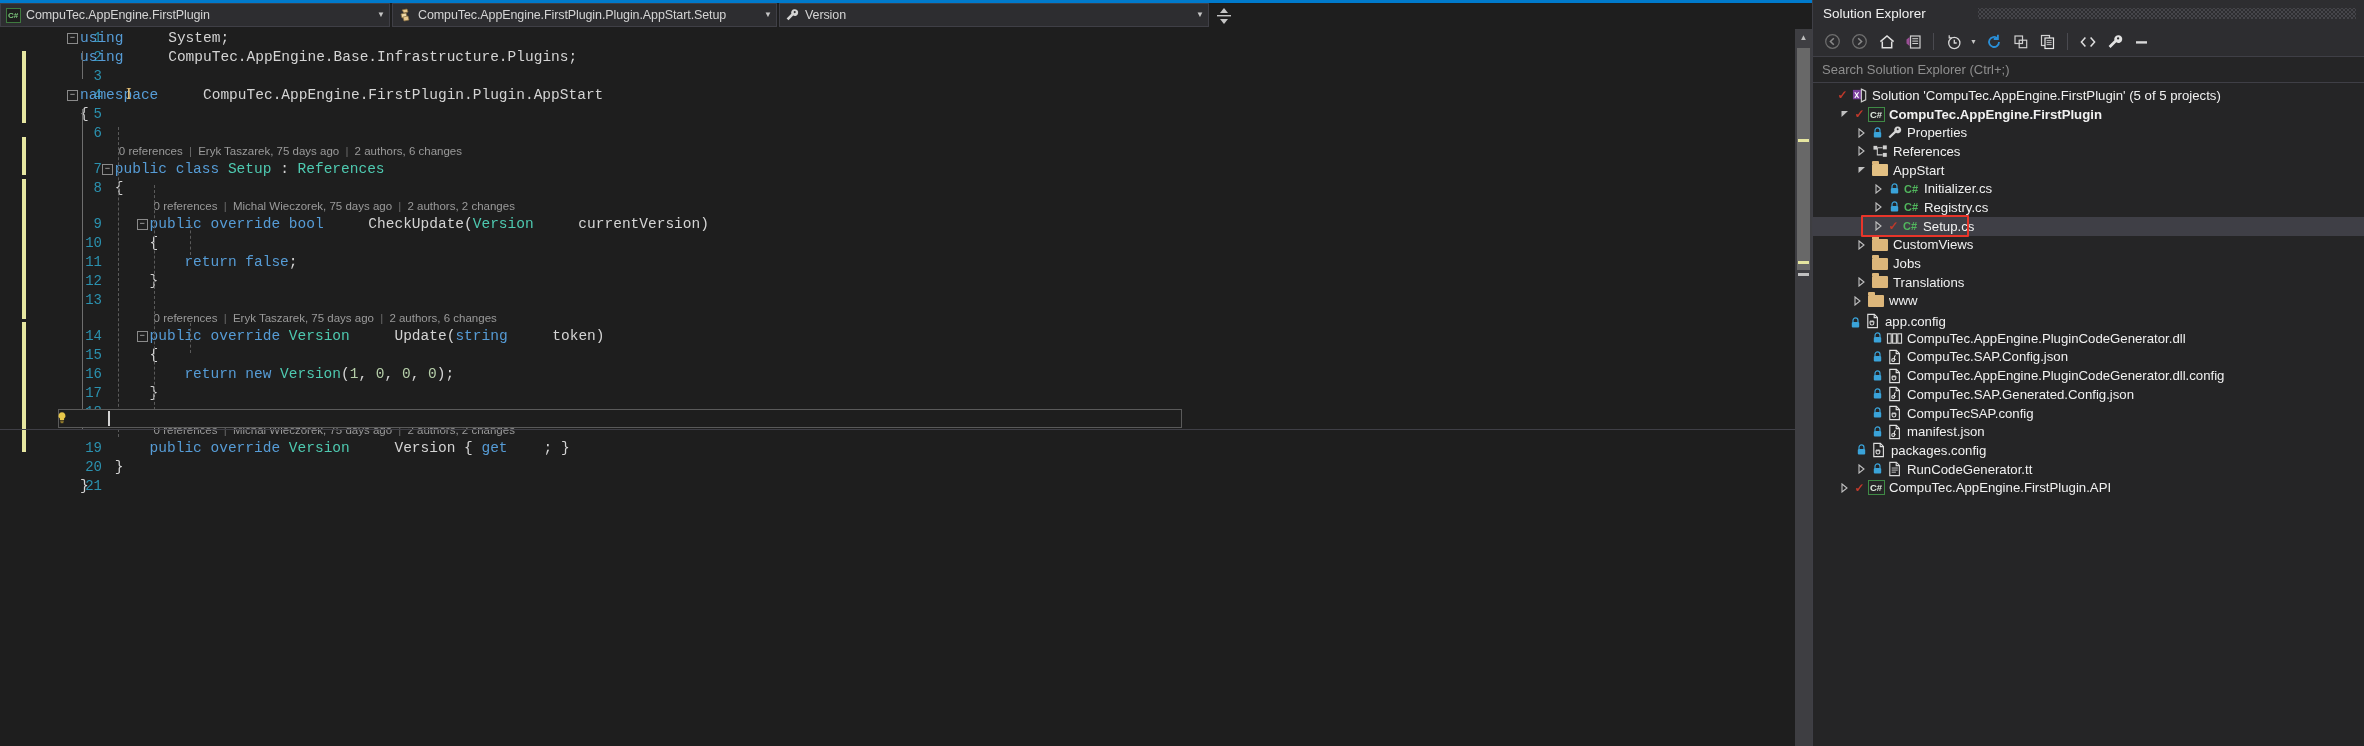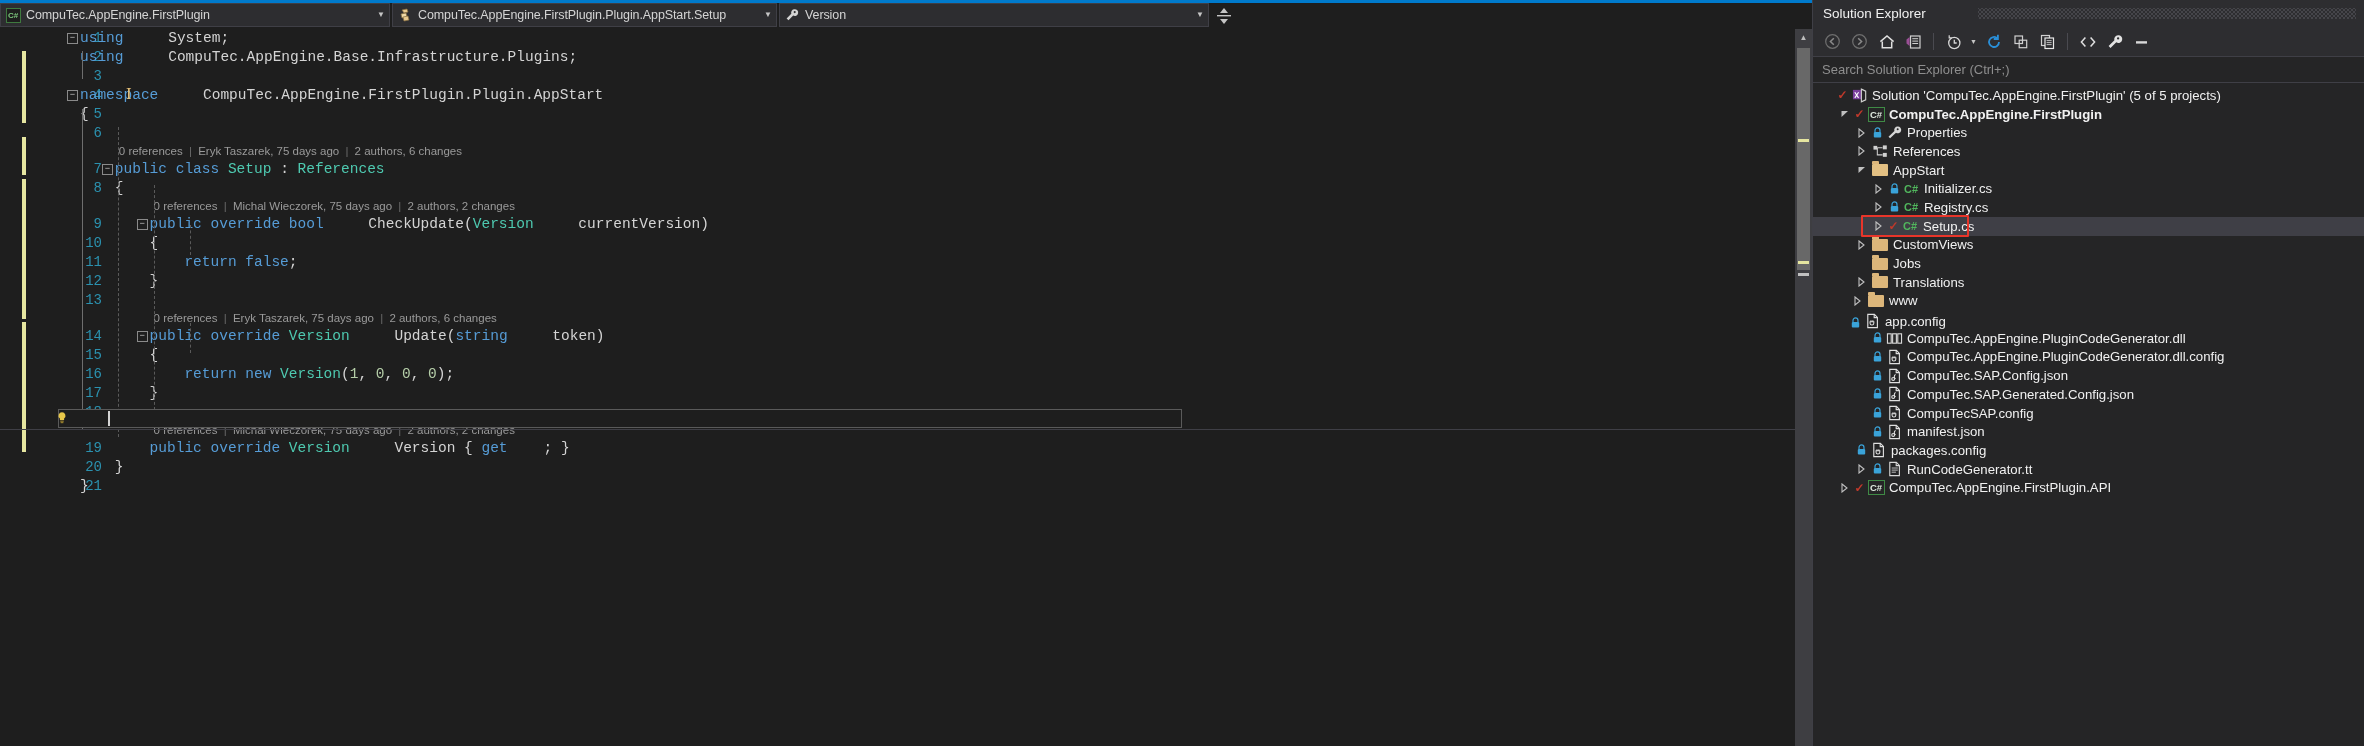--- a/index.html
+++ b/index.html
@@ -732,42 +732,42 @@
           <span class="lockico">
             <svg width="11" height="12" viewBox="0 0 11 12">
               <path d="M3 5 V3.4 a2.5 2.5 0 0 1 5 0 V5" fill="none" stroke="#3aa3d9" stroke-width="1.2"></path>
               <rect x="1.8" y="5" width="7.4" height="5.6" rx="1" fill="#3aa3d9"></rect>
             </svg>
           </span>
           <span class="ico">
             <svg width="17" height="16" viewBox="0 0 18 17">
               <path d="M4 1.5 h7 l3.2 3.2 V15.5 H4z" fill="none" stroke="#e0e0e0" stroke-width="1.2"></path>
               <path d="M10.8 1.5 v3.4 h3.4" fill="none" stroke="#e0e0e0" stroke-width="1.2"></path>
-              <path d="M7.4 7.6 v1.6 M9.4 7.6 v1.6 M6.4 9.2 h4 v1.6 a2 2 0 0 1-4 0z" fill="none" stroke="#e0e0e0" stroke-width="1.1"></path>
-            </svg>
-          </span>
-          <span class="lbl">CompuTec.AppEngine.PluginCodeGenerator.dll.config</span>
+              <path d="M10.2 7 a2.4 2.4 0 0 0 0 4.4" fill="none" stroke="#e0e0e0" stroke-width="1.2"></path>
+              <circle cx="7.6" cy="11.6" r="1.5" fill="none" stroke="#e0e0e0" stroke-width="1.2"></circle>
+            </svg>
+          </span>
+          <span class="lbl">CompuTec.SAP.Config.json</span>
         </div>
         <div class="tr" style="padding-left: 40px;">
           <span class="expander"></span>
           <span class="lockico">
             <svg width="11" height="12" viewBox="0 0 11 12">
               <path d="M3 5 V3.4 a2.5 2.5 0 0 1 5 0 V5" fill="none" stroke="#3aa3d9" stroke-width="1.2"></path>
               <rect x="1.8" y="5" width="7.4" height="5.6" rx="1" fill="#3aa3d9"></rect>
             </svg>
           </span>
           <span class="ico">
             <svg width="17" height="16" viewBox="0 0 18 17">
               <path d="M4 1.5 h7 l3.2 3.2 V15.5 H4z" fill="none" stroke="#e0e0e0" stroke-width="1.2"></path>
               <path d="M10.8 1.5 v3.4 h3.4" fill="none" stroke="#e0e0e0" stroke-width="1.2"></path>
-              <path d="M10.2 7 a2.4 2.4 0 0 0 0 4.4" fill="none" stroke="#e0e0e0" stroke-width="1.2"></path>
-              <circle cx="7.6" cy="11.6" r="1.5" fill="none" stroke="#e0e0e0" stroke-width="1.2"></circle>
-            </svg>
-          </span>
-          <span class="lbl">CompuTec.SAP.Config.json</span>
+              <path d="M7.4 7.6 v1.6 M9.4 7.6 v1.6 M6.4 9.2 h4 v1.6 a2 2 0 0 1-4 0z" fill="none" stroke="#e0e0e0" stroke-width="1.1"></path>
+            </svg>
+          </span>
+          <span class="lbl">CompuTec.AppEngine.PluginCodeGenerator.dll.config</span>
         </div>
         <div class="tr" style="padding-left: 40px;">
           <span class="expander"></span>
           <span class="lockico">
             <svg width="11" height="12" viewBox="0 0 11 12">
               <path d="M3 5 V3.4 a2.5 2.5 0 0 1 5 0 V5" fill="none" stroke="#3aa3d9" stroke-width="1.2"></path>
               <rect x="1.8" y="5" width="7.4" height="5.6" rx="1" fill="#3aa3d9"></rect>
             </svg>
           </span>
           <span class="ico">

